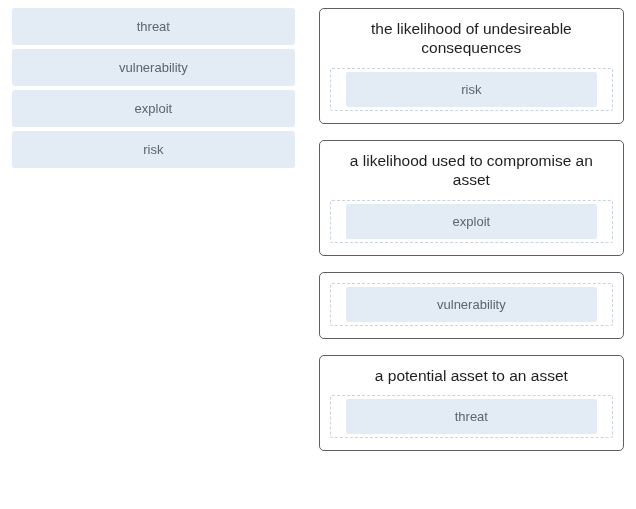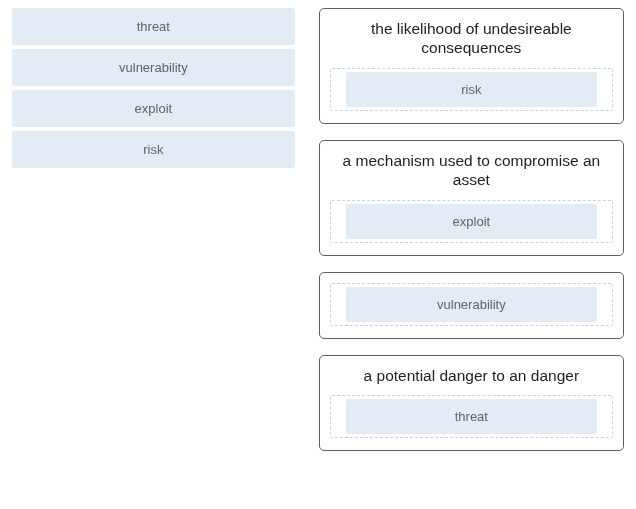--- a/index.html
+++ b/index.html
@@ -84,34 +84,34 @@
   <div class="right-col">
 
     <div class="def-card">
       <div class="def-text">the likelihood of undesireable consequences</div>
       <div class="drop-slot">
         <div class="dropped-term">risk</div>
       </div>
     </div>
 
     <div class="def-card">
-      <div class="def-text">a mechanism used to compromise an asset</div>
+      <div class="def-text">a likelihood used to compromise an asset</div>
       <div class="drop-slot">
         <div class="dropped-term">exploit</div>
       </div>
     </div>
 
     <div class="def-card">
       <div class="drop-slot">
         <div class="dropped-term">vulnerability</div>
       </div>
     </div>
 
     <div class="def-card">
-      <div class="def-text">a potential danger to an danger</div>
+      <div class="def-text">a potential asset to an asset</div>
       <div class="drop-slot">
         <div class="dropped-term">threat</div>
       </div>
     </div>
 
   </div>
 
 </div>
 
 </body></html>

